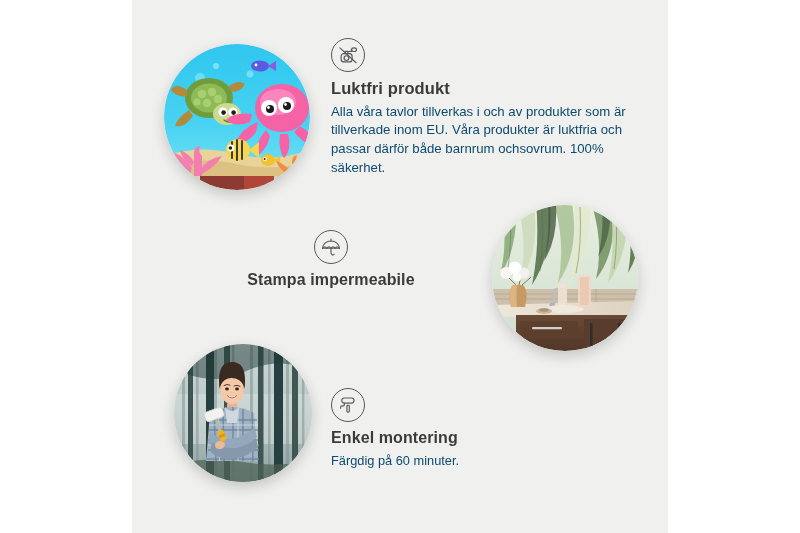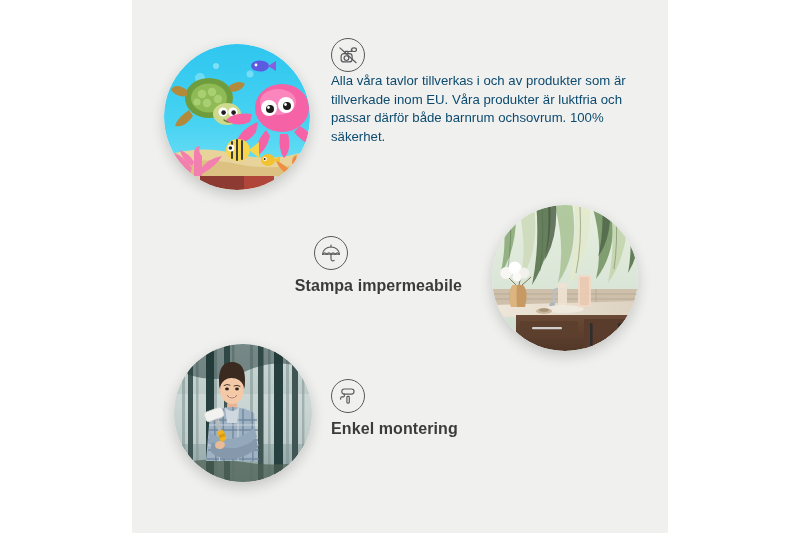--- a/index.html
+++ b/index.html
@@ -50,32 +50,32 @@
 
   
   #feature-odourless{
     left:331px; top:38px; width:300px;
     text-align:left;
   }
   #feature-odourless .icon-circle{ margin-left:0; }
 
   
   #feature-waterproof{
-    left:200px; top:236px; width:262px;
-    text-align:right;
+    left:200px; top:230px; width:262px;
+    text-align:center;
   }
   #feature-waterproof .icon-wrap{
     display:flex; justify-content:center;
   }
   #feature-waterproof .feat-title{ font-size:16px; }
   #feature-waterproof .feat-body{ font-size:12.8px; }
 
   
   #feature-easy{
-    left:331px; top:379px; width:250px;
+    left:331px; top:388px; width:250px;
     text-align:left;
   }
   #feature-easy .feat-title{ font-size:16px; }
   #feature-easy .feat-body{ font-size:12.8px; }
 
   
   .photo-circle{
     position:absolute;
     border-radius:50%;
     overflow:hidden;
@@ -203,20 +203,21 @@
       <svg width="22" height="22" viewBox="0 0 24 24" fill="none" stroke="#58595b" stroke-width="1.3" stroke-linecap="round" stroke-linejoin="round">
         <path d="M7.5 10.5 h6 a3 3 0 0 1 3 3 v3 a3 3 0 0 1 -3 3 h-6 a3 3 0 0 1 -3 -3 v-3 a3 3 0 0 1 3 -3 z"></path>
         <path d="M9 10.5 v-2.5 h3 v2.5"></path>
         <path d="M12 8.2 h3.6"></path>
         <path d="M15.6 8.2 v-2"></path>
         <ellipse cx="18.6" cy="6.2" rx="2.6" ry="2"></ellipse>
         <circle cx="10.3" cy="15.4" r="2.6"></circle>
         <line x1="3.2" y1="4.2" x2="20.8" y2="20.4"></line>
       </svg>
     </div>
+    <div class="feat-title">Luktfri produkt</div>
     <p class="feat-body">Alla våra tavlor tillverkas i och av produkter som är tillverkade inom EU. Våra produkter är luktfria och passar därför både barnrum ochsovrum. 100% säkerhet.</p>
   </div>
 
   <div class="photo-circle" id="photo-bathroom">
     <svg viewBox="0 0 146 146" xmlns="http://www.w3.org/2000/svg">
       <defs>
         <clipPath id="cCircle2">
             <circle cx="73" cy="73" r="73"></circle>
           </clipPath>
         <linearGradient id="wallG" x1="0" y1="0" x2="0" y2="1">
@@ -426,15 +427,16 @@
 
   <div class="feature" id="feature-easy">
     <div class="icon-circle">
       <svg width="22" height="22" viewBox="0 0 24 24" fill="none" stroke="#58595b" stroke-width="1.25" stroke-linecap="round" stroke-linejoin="round">
         <rect x="5.2" y="4.4" width="13.4" height="5.6" rx="2.8"></rect>
         <path d="M8 10 v1.6 a1.4 1.4 0 0 1 -1.4 1.4 h-1.2 a1.4 1.4 0 0 0 -1.4 1.4 v1.2"></path>
         <rect x="10.8" y="12.4" width="2.6" height="7.4" rx="1"></rect>
       </svg>
     </div>
     <div class="feat-title">Enkel montering</div>
+    <p class="feat-body">Färgdig på 60 minuter.</p>
   </div>
 
 </div>
 
 </body></html>

